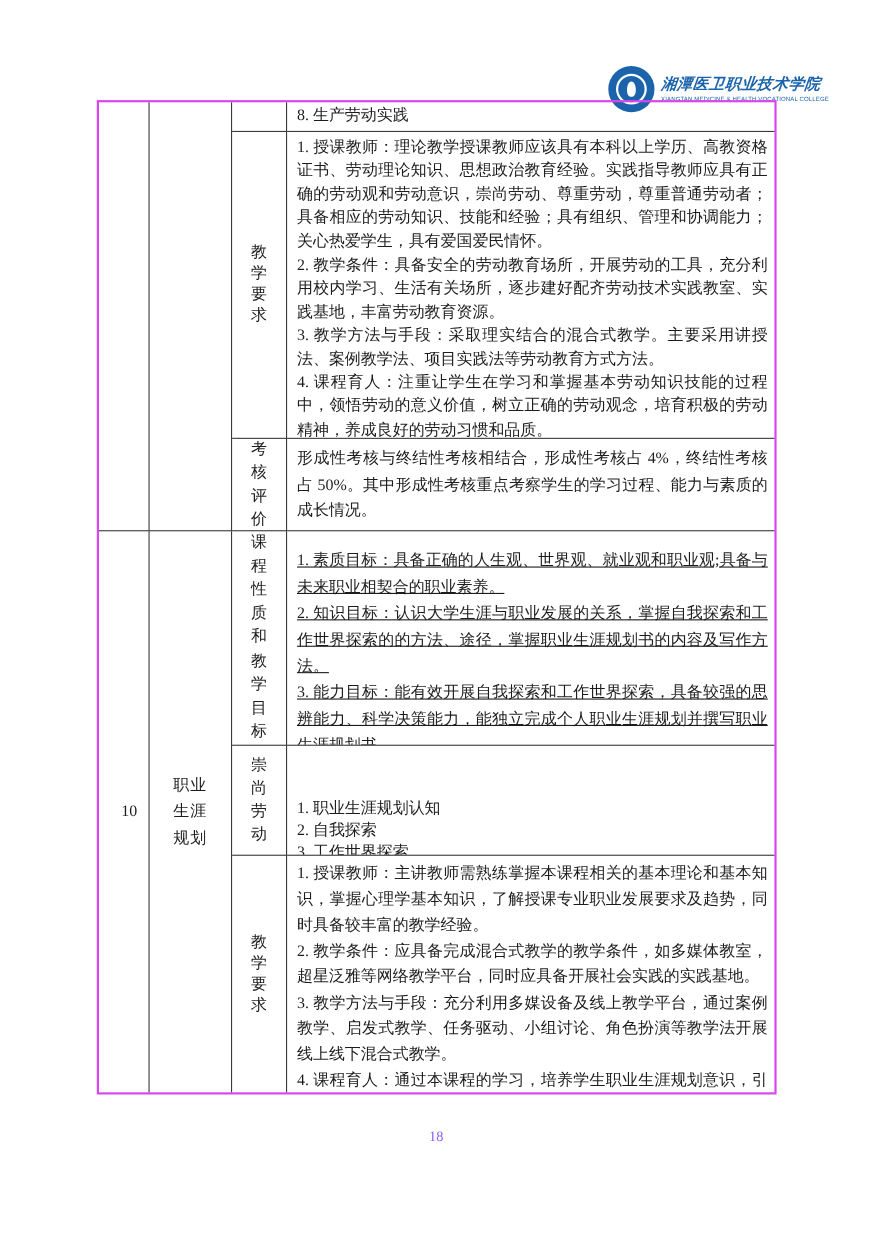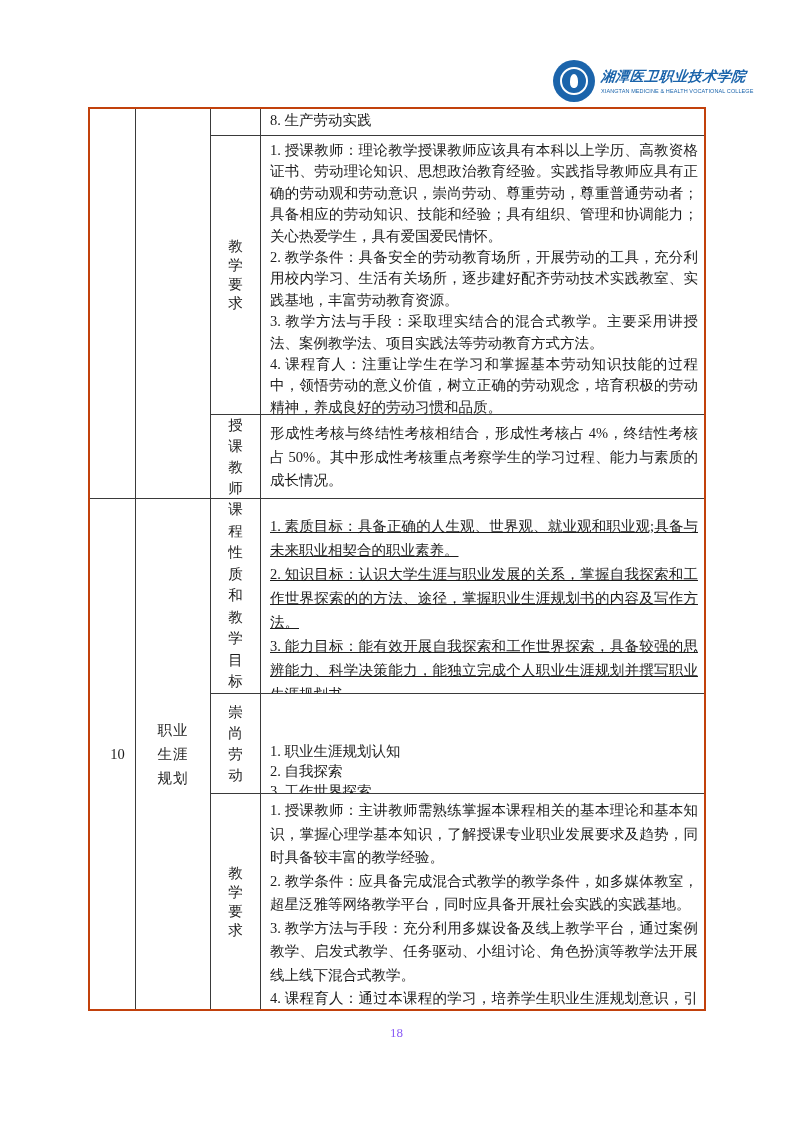--- a/index.html
+++ b/index.html
@@ -56,24 +56,24 @@
     font-size: 5.5px;
     letter-spacing: 0.1px;
     white-space: nowrap;
     margin-top: 2px;
     font-family: "Liberation Sans", sans-serif;
   }
 
   
   .doc-table {
     position: absolute;
-    left: 88px; top: 107px;
+    left: 88px; top: 91px;
     width: 618px; height: 904px;
     box-sizing: border-box;
-    border: 2px solid #c2410c;
+    border: 2px solid #d946ef;
     display: grid;
     grid-template-columns: 46px 75px 50px 1fr;
     grid-template-rows: 27px 279px 84px 195px 100px auto;
     font-size: 14.5px;
   }
   .cell { box-sizing: border-box; overflow: hidden; }
   .br { border-right: 1px solid #3a3a3a; }
   .bb { border-bottom: 1px solid #3a3a3a; }
 
   .c-num-top    { grid-column: 1; grid-row: 1 / 4; }
@@ -167,21 +167,21 @@
       <div class="vlabel lh-wide">教学要求</div>
     </div>
     <div class="cell c4-b bb content lh-b">
       <p>1. 授课教师：理论教学授课教师应该具有本科以上学历、高教资格证书、劳动理论知识、思想政治教育经验。实践指导教师应具有正确的劳动观和劳动意识，崇尚劳动、尊重劳动，尊重普通劳动者；具备相应的劳动知识、技能和经验；具有组织、管理和协调能力；关心热爱学生，具有爱国爱民情怀。</p>
       <p>2. 教学条件：具备安全的劳动教育场所，开展劳动的工具，充分利用校内学习、生活有关场所，逐步建好配齐劳动技术实践教室、实践基地，丰富劳动教育资源。</p>
       <p>3. 教学方法与手段：采取理实结合的混合式教学。主要采用讲授法、案例教学法、项目实践法等劳动教育方式方法。</p>
       <p>4. 课程育人：注重让学生在学习和掌握基本劳动知识技能的过程中，领悟劳动的意义价值，树立正确的劳动观念，培育积极的劳动精神，养成良好的劳动习惯和品质。</p>
     </div>
 
     <div class="cell c3-c br bb center-flex">
-      <div class="vlabel lh-med">授课教师</div>
+      <div class="vlabel lh-med">考核评价</div>
     </div>
     <div class="cell c4-c bb content lh-c">
       <p>形成性考核与终结性考核相结合，形成性考核占 4%，终结性考核占 50%。其中形成性考核重点考察学生的学习过程、能力与素质的成长情况。</p>
     </div>
 
     <div class="cell c-num-10 br center-flex">
       <span>10</span>
     </div>
     <div class="cell c3-d br bb center-flex">
       <div class="vlabel lh-goal">课程性质和教学目标</div>

